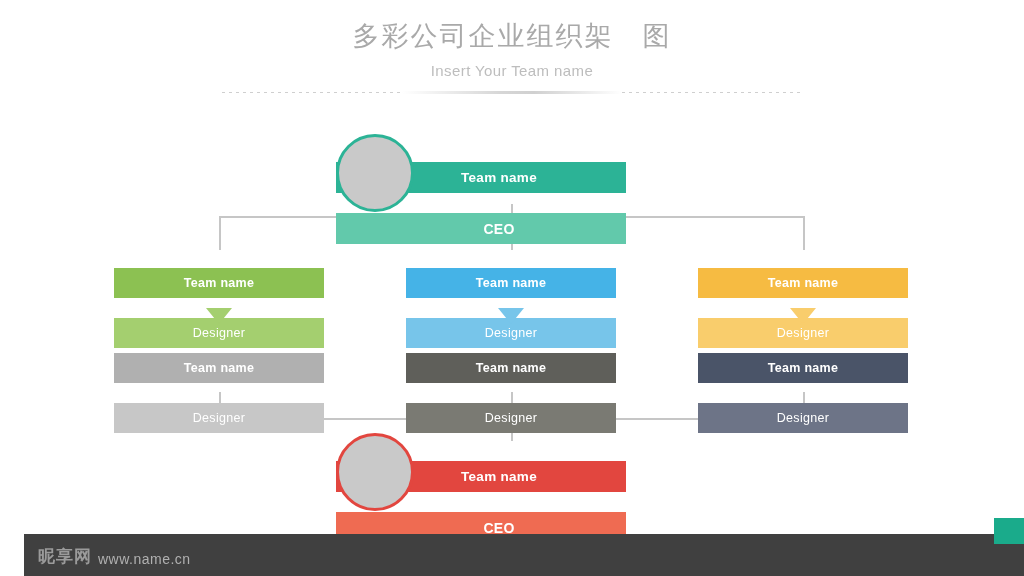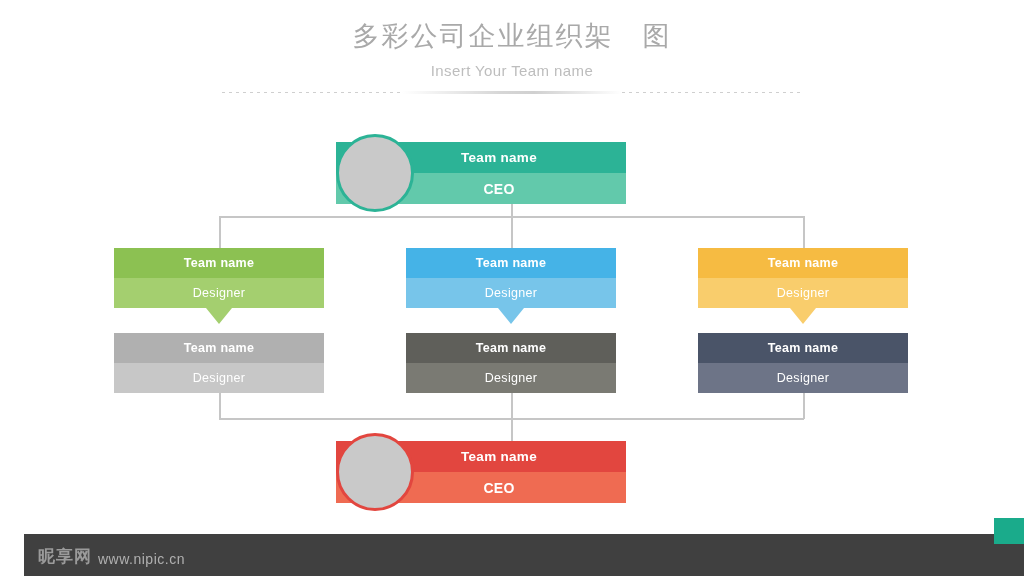--- a/index.html
+++ b/index.html
@@ -88,20 +88,21 @@
     width: 210px;
     height: 60px;
   }
   .card .row {
     width: 100%;
     height: 30px;
     display: flex;
     align-items: center;
     justify-content: center;
     box-sizing: border-box;
+    margin-top: 20px;
   }
   .card .row.top {
     font-size: 12.5px;
     font-weight: bold;
     color: #ffffff;
     letter-spacing: .3px;
   }
   .card .row.bottom {
     font-size: 12.5px;
     color: #ffffff;
@@ -265,18 +266,18 @@
 
   <div class="card big" style="left:336px; top:441px;">
     <div class="row top" style="background:#e2463f;">Team name</div>
     <div class="row bottom" style="background:#ef6b52;">CEO</div>
   </div>
   <div class="avatar" style="left:336px; top:433px; border:3px solid #e2463f;"></div>
 
   <div class="footer">
     <div class="watermark">
       <span class="cn">昵享网</span>
-      <span class="url">www.nipic.cn</span>
+      <span class="url">www.name.cn</span>
     </div>
     <div class="greenbox"></div>
   </div>
 
 </div>
 
 </body></html>

